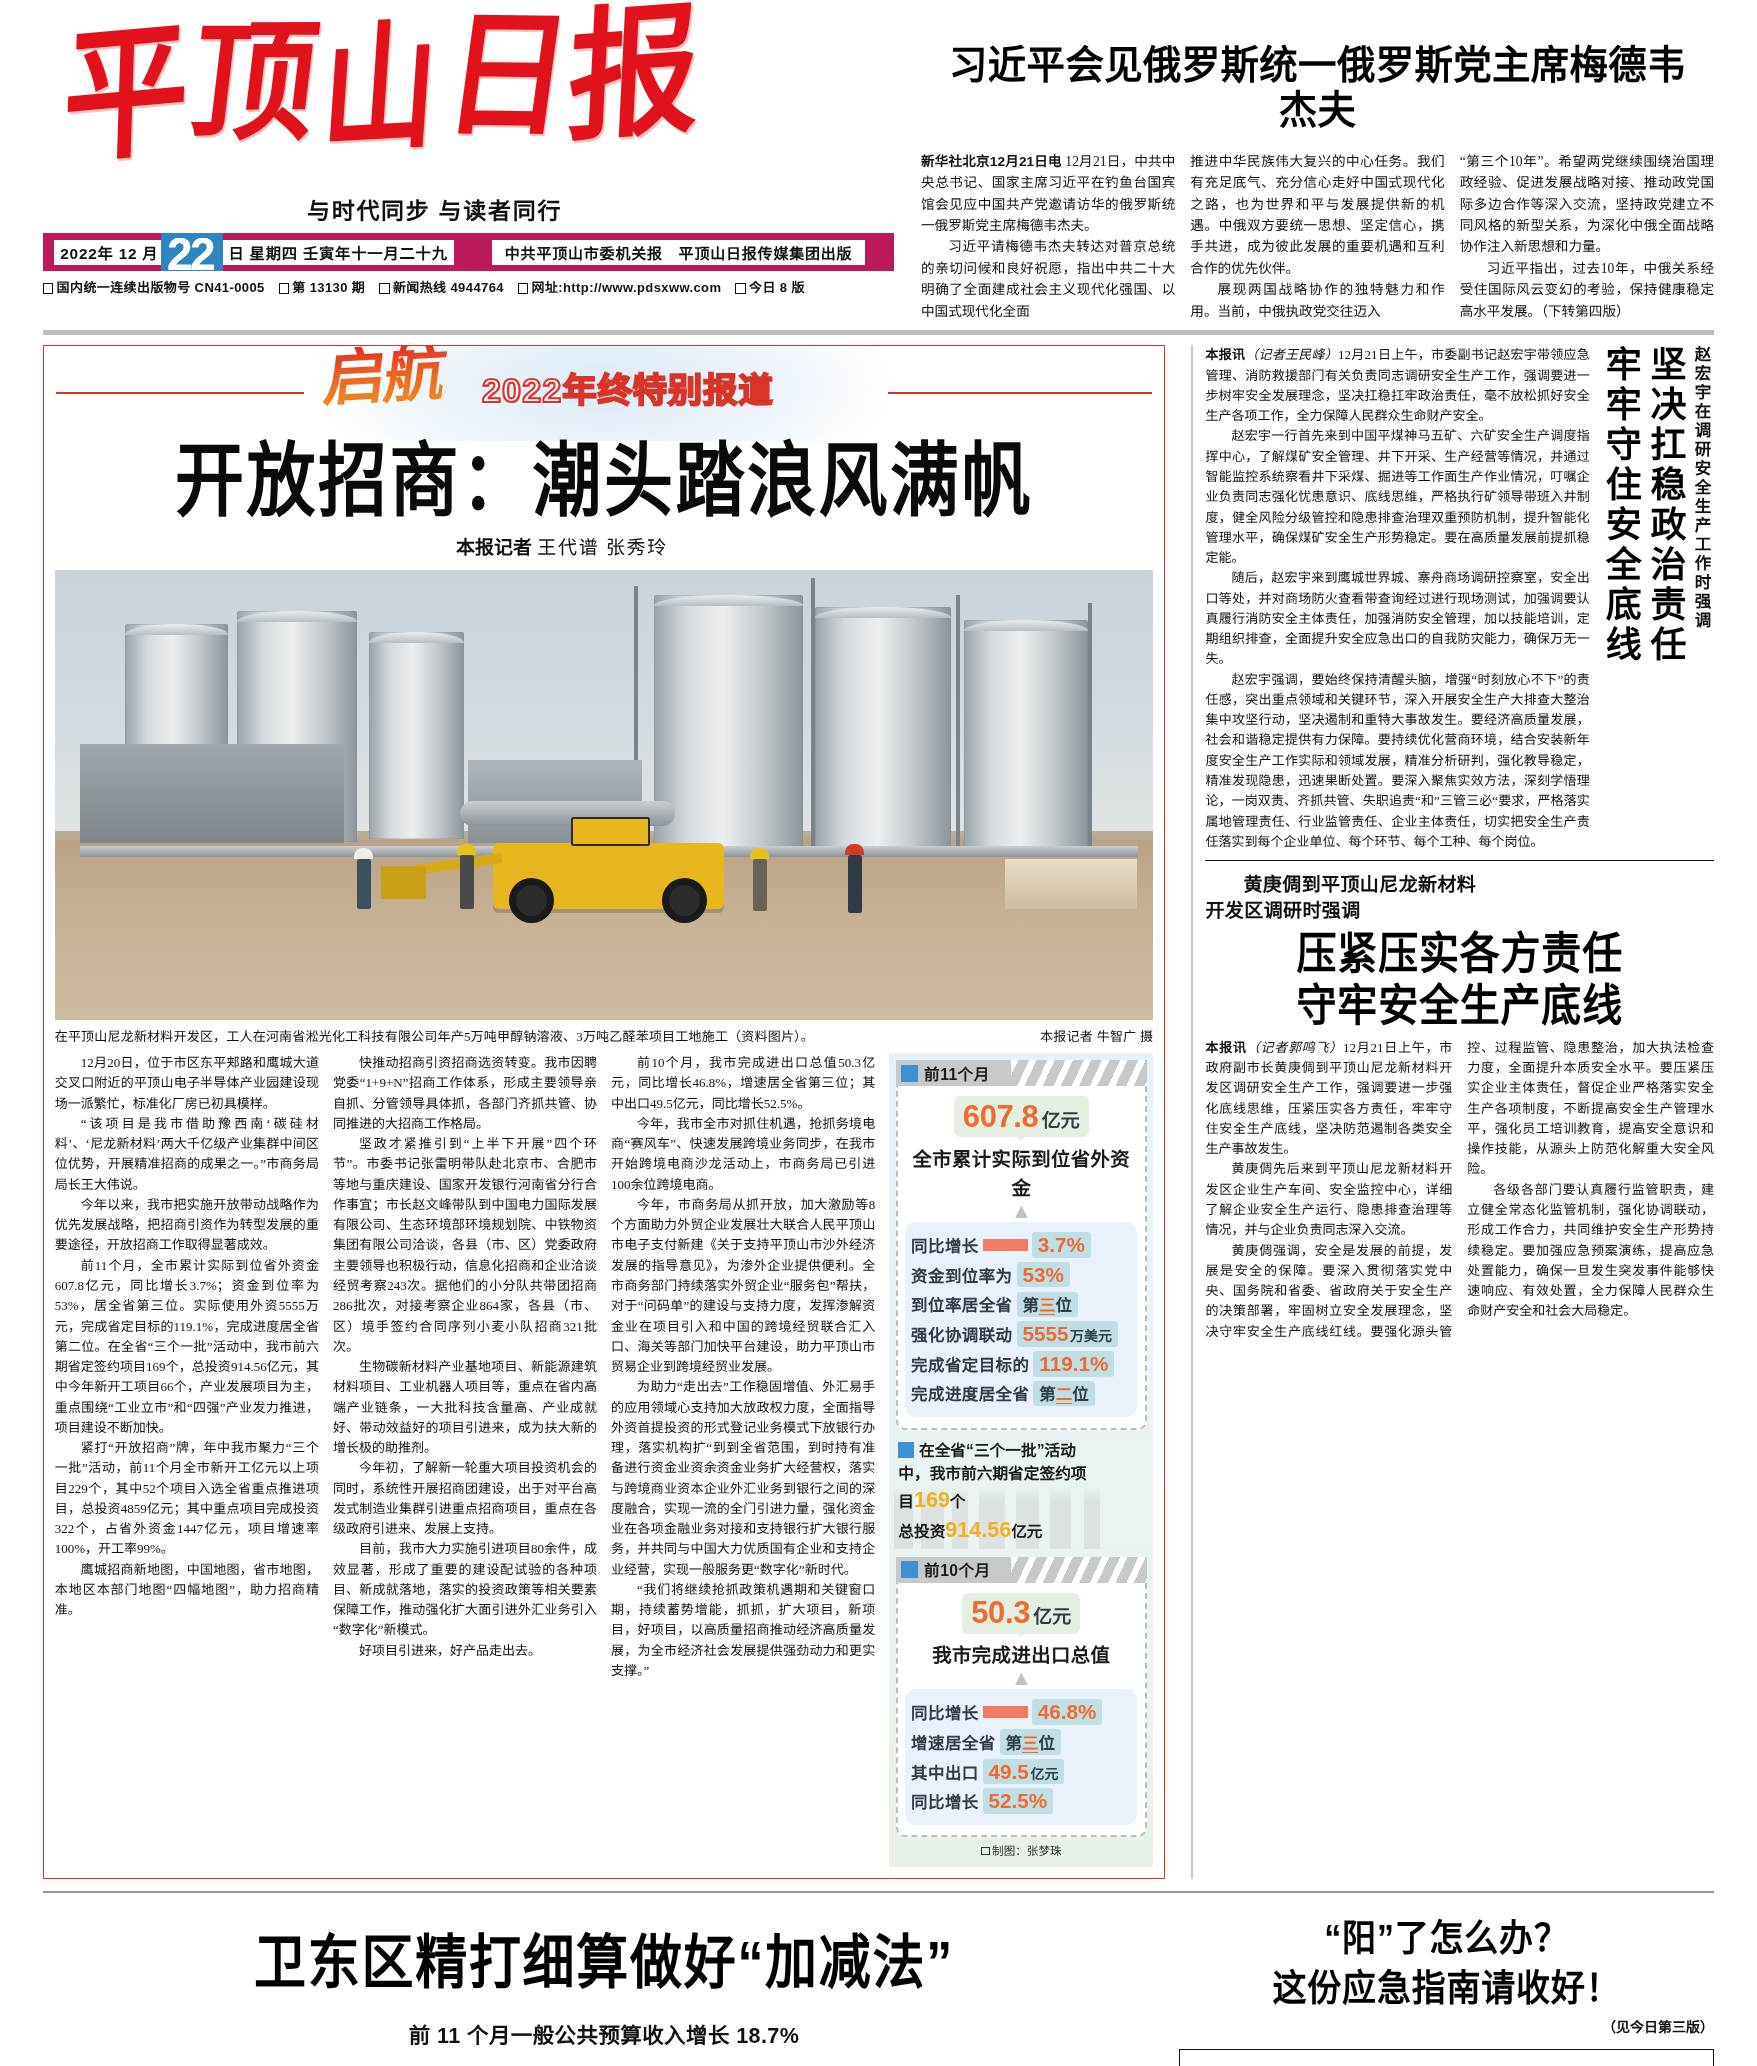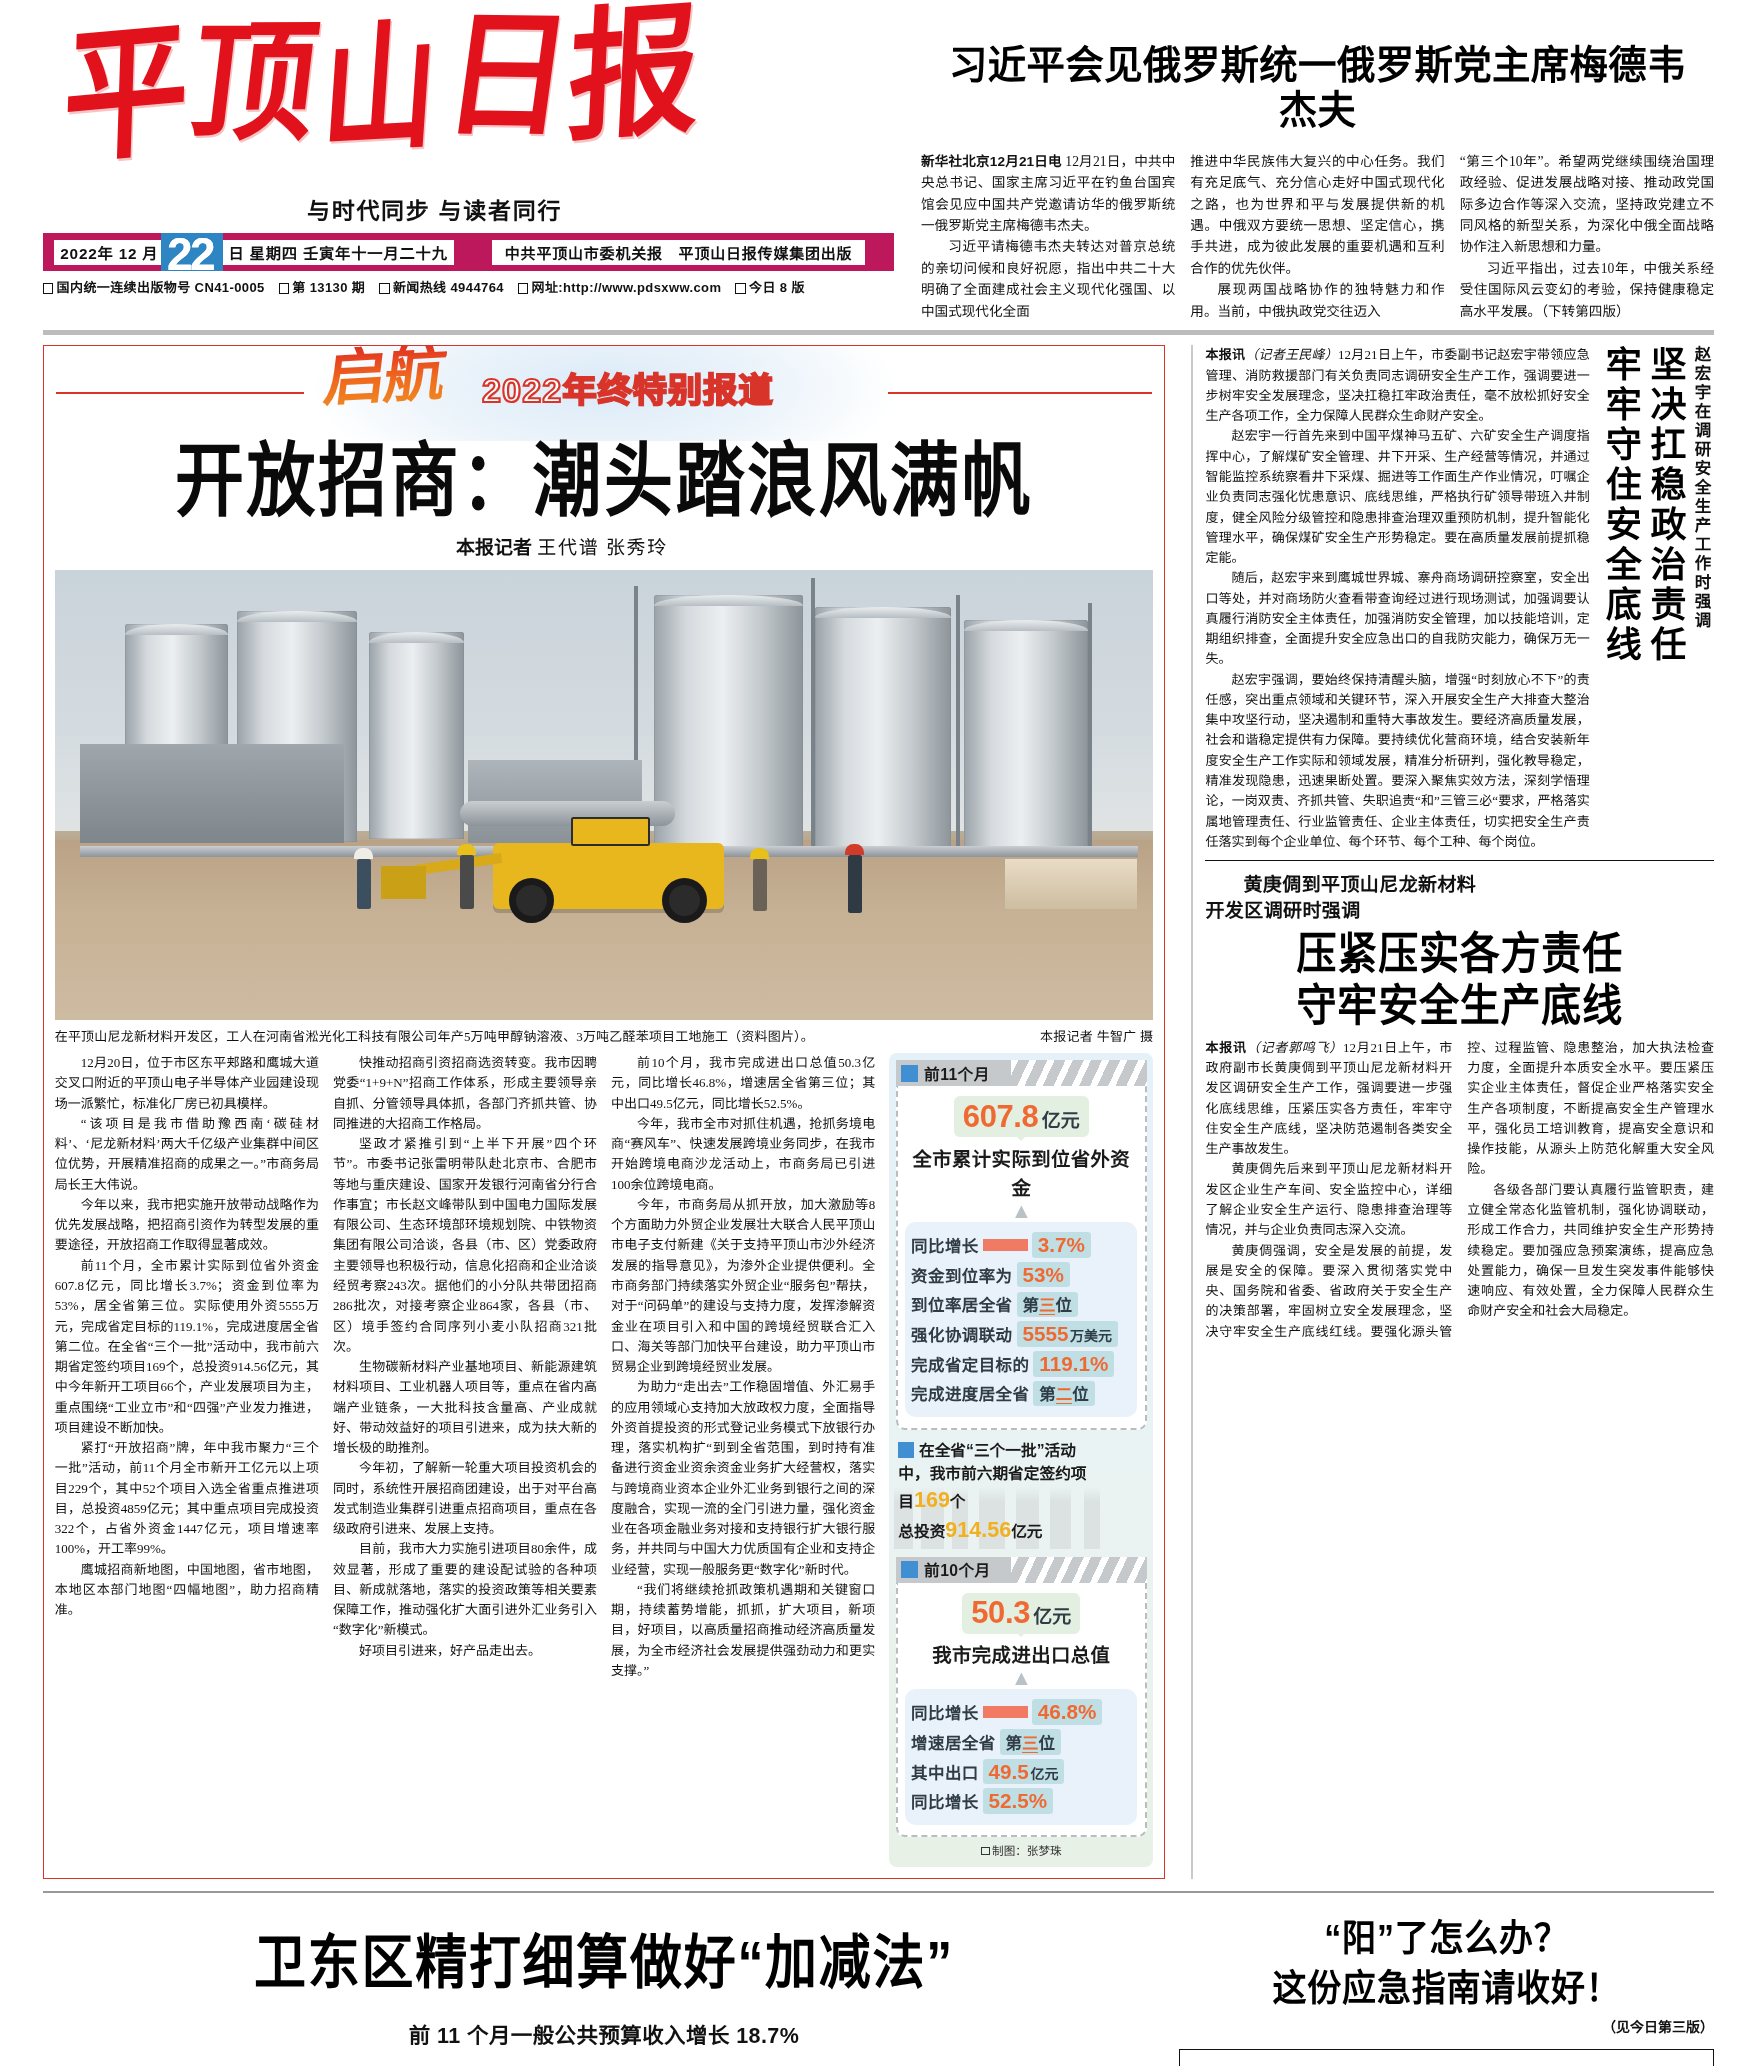--- a/index.html
+++ b/index.html
@@ -160,21 +160,21 @@
 
   
   .feat-body{display:flex;margin:0 10.7px 10.7px;gap:14px;}
   .fb-col{flex:1;font-size:13px;line-height:1.56;text-align:justify;font-family:"Liberation Serif",serif;}
   .fb-col p{margin:0;text-indent:2em;}
 
   
   .info{
     flex:0 0 264px;
     background:linear-gradient(180deg,#e5f1f9 0%,#eaf3f2 55%,#e8f1e6 100%);
-    border-radius:8px;padding:0 0 9px;position:relative;overflow:hidden;
+    border-radius:0;padding:0 0 9px;position:relative;overflow:hidden;
   }
   .ibar{display:flex;align-items:center;height:26px;background:linear-gradient(90deg,#c6c9cb 0%,#c6c9cb 55%,#d9dcde 100%);margin:7.4px 6.6px 0;position:relative;overflow:hidden;}
   .ibar .sq{width:17.4px;height:17.4px;background:#3f8fd2;margin:0 5.8px 0 5px;flex:0 0 17.4px;}
   .ibar .t{font-family:"Liberation Sans",sans-serif;font-weight:700;font-size:15.7px;color:#1a1a1a;letter-spacing:0.4px;}
   .ibar .stripes{position:absolute;right:0;top:0;bottom:0;width:136px;
     background:repeating-linear-gradient(115deg,#ffffff 0 6.6px,#c6c9cb 6.6px 16.5px);}
   .ipanel{margin:0 6.6px;background:#fff;border:2.1px dashed #b9bdbf;border-top:0;border-radius:0 0 9px 9px;padding:10px 7.4px 10.7px;}
   .ibig{text-align:center;margin-bottom:2.5px;}
   .ibig .bubble{display:inline-block;background:#e3efe0;border-radius:5.8px;padding:2.5px 9px;position:relative;}
   .ibig .num{font-family:"Liberation Sans",sans-serif;font-weight:700;font-size:31px;color:#ef6a33;letter-spacing:-0.4px;}

